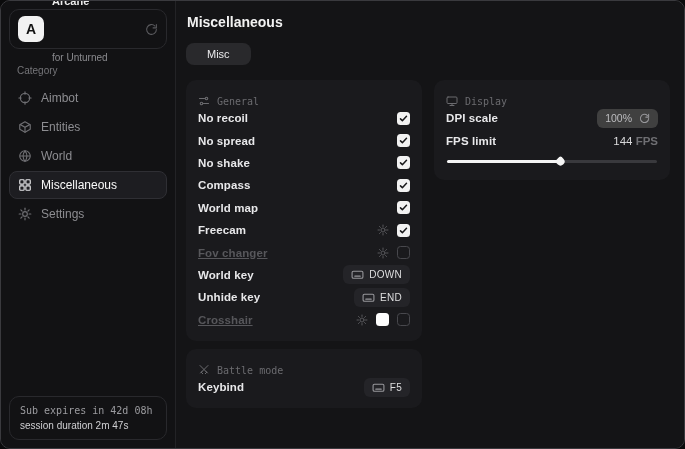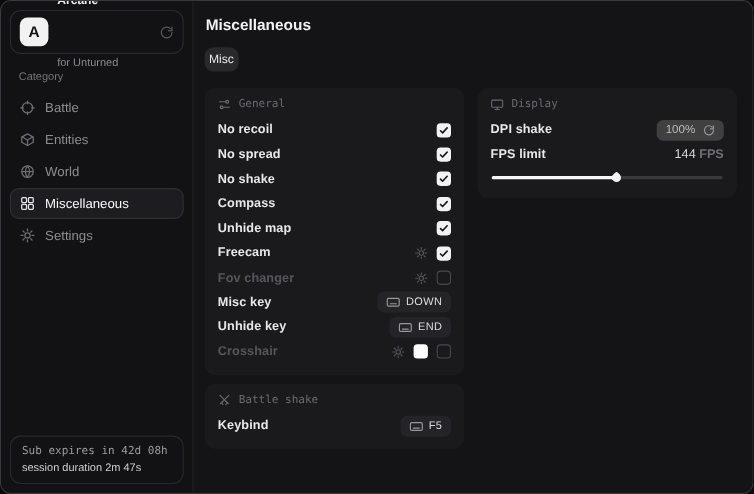--- a/index.html
+++ b/index.html
@@ -48,37 +48,37 @@
     border:1px solid #29292d; border-radius:10px; padding:6px 10px; line-height:1.5;margin-top:44px;
   }
   .sub-line { font-family:"DejaVu Sans Mono", monospace; font-size:10px; color:#9c9ca0; }
   .sess-line { font-size:10px; color:#cfcfd2; }
 
   
   .main { flex:1; padding:13px 16px 0 10px; background:#141416; }
   .page-title { font-size:14px; font-weight:bold; color:#f2f2f2; margin-left:1px; }
   .tab-chip {
     display:inline-flex; margin-top:13px; background:#29292c; border-radius:8px;
-    padding:5px 4px; font-size:11px; color:#e9e9eb;
+    padding:5px 21px; font-size:11px; color:#e9e9eb;
   }
   .panel-grid { margin-top:15px; display:flex; gap:12px; align-items:flex-start; }
   .col { display:flex; flex-direction:column; gap:8px; width:236px; }
 
   .panel { background:#1a1a1d; border-radius:10px; padding:9px 12px 10px 12px; width:236px; }
   .panel-head {
-    display:flex; align-items:flex-start; gap:7px; color:#6b6b6f;
+    display:flex; align-items:flex-end; gap:7px; color:#6b6b6f;
     font-family:"DejaVu Sans Mono", monospace; font-size:10px; height:18px;
   }
   .panel-head .picon { display:flex; color:#6b6b6f; }
 
   .row {
     display:flex; align-items:center; justify-content:space-between; height:22.4px;
   }
   .row-label { font-size:11.5px; font-weight:600; color:#e8e8ea; letter-spacing:.1px; }
-  .row-label.dim { color:#57575b; }
+  .row-label.dim { color:#57575b;text-decoration:underline; }
   .row-right { display:flex; align-items:center; gap:8px; }
 
   .checkbox {
     width:13px; height:13px; border-radius:3.5px; background:#f2f2f2;
     display:flex; align-items:center; justify-content:center; color:#19191b;
   }
   .checkbox.unchecked { background:transparent; border:1.5px solid #48484d; color:transparent; }
   .swatch { width:13px; height:13px; border-radius:3.5px; background:#fdfdfd; }
   .mini-gear { display:flex; color:#58585c; }
 
@@ -133,21 +133,21 @@
       <div class="nav-item">
         <span class="nicon">
           <svg width="14" height="14" viewBox="0 0 24 24" fill="none" stroke="currentColor" stroke-width="2" stroke-linecap="round">
               <circle cx="12" cy="12" r="8"></circle>
               <line x1="12" y1="1.5" x2="12" y2="5.5"></line>
               <line x1="12" y1="18.5" x2="12" y2="22.5"></line>
               <line x1="1.5" y1="12" x2="5.5" y2="12"></line>
               <line x1="18.5" y1="12" x2="22.5" y2="12"></line>
             </svg>
         </span>
-        <span>Battle</span>
+        <span>Aimbot</span>
       </div>
       <div class="nav-item">
         <span class="nicon">
           <svg width="14" height="14" viewBox="0 0 24 24" fill="none" stroke="currentColor" stroke-width="2" stroke-linejoin="round">
               <path d="M21 16V8l-9-5-9 5v8l9 5 9-5z"></path>
               <path d="M3.3 7.5 12 12.5l8.7-5"></path>
               <line x1="12" y1="22" x2="12" y2="12.5"></line>
             </svg>
         </span>
         <span>Entities</span>
@@ -243,21 +243,21 @@
           </div>
           <div class="row">
             <span class="row-label">Compass</span>
             <span class="checkbox">
                 <svg width="9" height="9" viewBox="0 0 24 24" fill="none" stroke="currentColor" stroke-width="4" stroke-linecap="round" stroke-linejoin="round">
                   <polyline points="4 13 9 18 20 6"></polyline>
                 </svg>
               </span>
           </div>
           <div class="row">
-            <span class="row-label">Unhide map</span>
+            <span class="row-label">World map</span>
             <span class="checkbox">
                 <svg width="9" height="9" viewBox="0 0 24 24" fill="none" stroke="currentColor" stroke-width="4" stroke-linecap="round" stroke-linejoin="round">
                   <polyline points="4 13 9 18 20 6"></polyline>
                 </svg>
               </span>
           </div>
           <div class="row">
             <span class="row-label">Freecam</span>
             <span class="row-right">
               <span class="mini-gear">
@@ -293,21 +293,21 @@
                     <line x1="4.9" y1="4.9" x2="7" y2="7"></line>
                     <line x1="17" y1="17" x2="19.1" y2="19.1"></line>
                     <line x1="4.9" y1="19.1" x2="7" y2="17"></line>
                     <line x1="17" y1="7" x2="19.1" y2="4.9"></line>
                   </svg>
                 </span>
               <span class="checkbox unchecked"></span>
             </span>
           </div>
           <div class="row">
-            <span class="row-label">Misc key</span>
+            <span class="row-label">World key</span>
             <span class="key-pill">
               <span class="kicon">
                   <svg width="13" height="13" viewBox="0 0 24 24" fill="none" stroke="currentColor" stroke-width="2" stroke-linecap="round">
                     <rect x="2" y="6" width="20" height="13" rx="2.5"></rect>
                     <line x1="7" y1="15" x2="17" y2="15"></line>
                   </svg>
                 </span>
               <span>DOWN</span>
             </span>
           </div>
@@ -350,21 +350,21 @@
             <span class="picon">
               <svg width="12" height="12" viewBox="0 0 24 24" fill="none" stroke="currentColor" stroke-width="2" stroke-linecap="round">
                   <path d="M4 3l13 13"></path>
                   <path d="M20 3L7 16"></path>
                   <line x1="5" y1="18" x2="9" y2="14"></line>
                   <line x1="19" y1="18" x2="15" y2="14"></line>
                   <line x1="6.5" y1="16.5" x2="9.5" y2="19.5"></line>
                   <line x1="17.5" y1="16.5" x2="14.5" y2="19.5"></line>
                 </svg>
             </span>
-            <span>Battle shake</span>
+            <span>Battle mode</span>
           </div>
           <div class="row">
             <span class="row-label">Keybind</span>
             <span class="key-pill">
               <span class="kicon">
                   <svg width="13" height="13" viewBox="0 0 24 24" fill="none" stroke="currentColor" stroke-width="2" stroke-linecap="round">
                     <rect x="2" y="6" width="20" height="13" rx="2.5"></rect>
                     <line x1="7" y1="15" x2="17" y2="15"></line>
                   </svg>
                 </span>
@@ -381,21 +381,21 @@
               <svg width="12" height="12" viewBox="0 0 24 24" fill="none" stroke="currentColor" stroke-width="2" stroke-linecap="round">
                   <rect x="2" y="4" width="20" height="13" rx="2"></rect>
                   <line x1="8" y1="21" x2="16" y2="21"></line>
                   <line x1="12" y1="17" x2="12" y2="21"></line>
                 </svg>
             </span>
             <span>Display</span>
           </div>
 
           <div class="row">
-            <span class="row-label">DPI shake</span>
+            <span class="row-label">DPI scale</span>
             <span class="value-pill">
               <span>100%</span>
               <span class="kicon">
                   <svg width="11" height="11" viewBox="0 0 24 24" fill="none" stroke="currentColor" stroke-width="2.2" stroke-linecap="round">
                     <path d="M21 12a9 9 0 1 1-2.6-6.4"></path>
                     <polyline points="21 3 21 9 15 9" fill="none"></polyline>
                   </svg>
                 </span>
             </span>
           </div>

